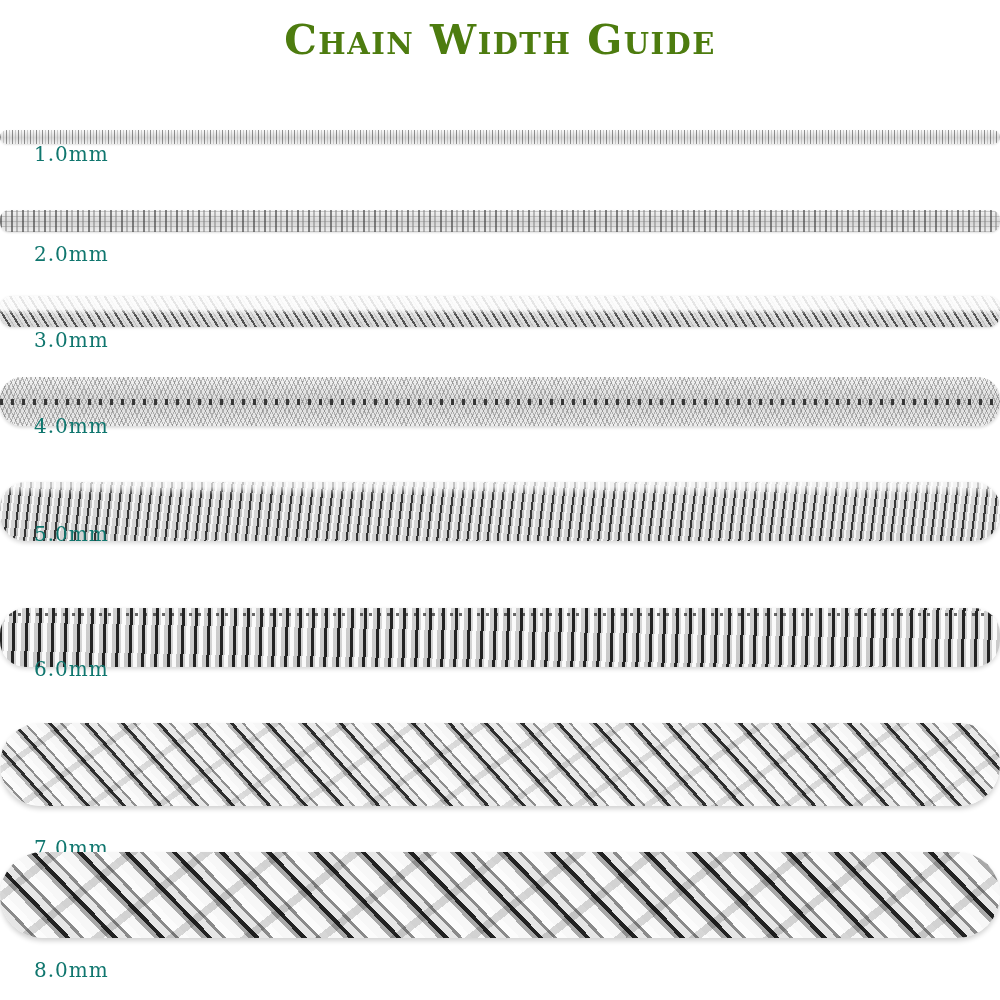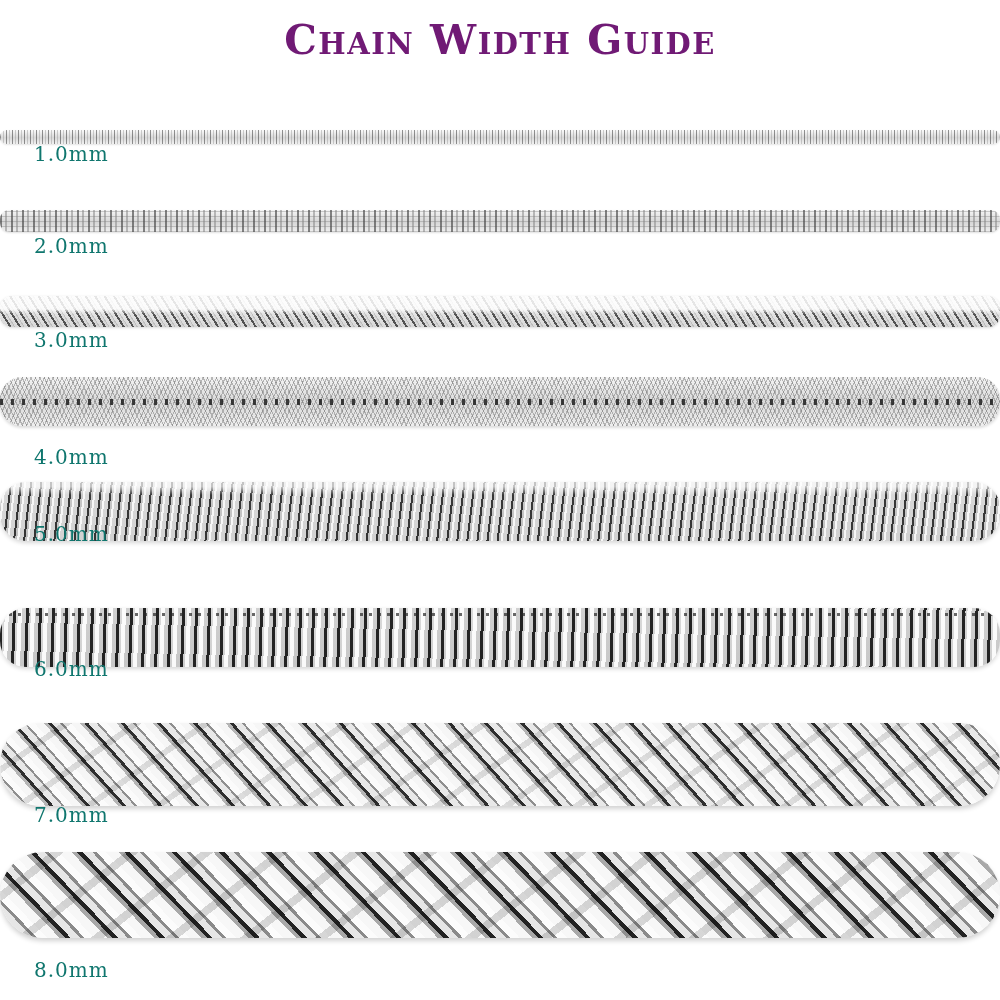--- a/index.html
+++ b/index.html
@@ -11,21 +11,21 @@
     overflow:hidden;
     font-family:"DejaVu Serif", serif;
   }
   .title{
     position:absolute;
     top:16px;left:0;right:0;
     text-align:center;
     font-size:41px;
     font-variant:small-caps;
     letter-spacing:1.5px;
-    color:#701a75;
+    color:#4d7c0f;
     font-weight:600;
     margin:0;
   }
   .chain{
     position:absolute;
     left:0;right:0;
   }
   .label{
     position:absolute;
     left:34px;
@@ -43,40 +43,40 @@
     box-shadow:0 1px 2px rgba(0,0,0,.10);}
   .l1{top:144px;}
 
   
   .c2{top:210px;height:22px;border-radius:9px;
     background:
       repeating-linear-gradient(90deg, rgba(70,70,70,.65) 0 2px, rgba(255,255,255,0) 2px 5px, rgba(130,130,130,.5) 5px 7px, rgba(255,255,255,0) 7px 11px),
       repeating-linear-gradient(0deg, rgba(120,120,120,.35) 0 1px, rgba(255,255,255,0) 1px 5px),
       linear-gradient(180deg,#f6f6f6,#d6d6d6 55%,#efefef);
     box-shadow:0 1px 2px rgba(0,0,0,.12);}
-  .l2{top:236px;}
+  .l2{top:244px;}
 
   
   .c3{top:296px;height:31px;border-radius:12px;
     background:
       linear-gradient(180deg, rgba(255,255,255,.85) 42%, rgba(255,255,255,0) 58%),
       repeating-linear-gradient(58deg, rgba(50,50,50,.8) 0 2px, rgba(230,230,230,.2) 2px 4px, rgba(170,170,170,.5) 4px 5px, rgba(255,255,255,.2) 5px 8px),
       linear-gradient(180deg,#ececec,#cfcfcf);
     box-shadow:0 1px 3px rgba(0,0,0,.14);}
   .l3{top:330px;}
 
   
   .c4{top:377px;height:49px;border-radius:22px;
     background:
       repeating-linear-gradient(90deg, rgba(30,30,30,.85) 0 3px, rgba(255,255,255,0) 3px 11px) 0 50% / 100% 6px no-repeat,
       repeating-linear-gradient(115deg, rgba(110,110,110,.45) 0 1px, rgba(255,255,255,0) 1px 4px),
       repeating-linear-gradient(65deg, rgba(110,110,110,.45) 0 1px, rgba(255,255,255,0) 1px 4px),
       linear-gradient(180deg,#f4f4f4,#d9d9d9 50%,#eeeeee);
     box-shadow:0 2px 3px rgba(0,0,0,.14);}
-  .l4{top:447px;}
+  .l4{top:416px;}
 
   
   .c5{top:482px;height:59px;border-radius:26px;
     background:
       linear-gradient(180deg, rgba(255,255,255,.7) 0 8%, rgba(255,255,255,0) 22%),
       repeating-linear-gradient(97deg, rgba(25,25,25,.85) 0 2px, rgba(180,180,180,.6) 2px 4px, rgba(250,250,250,.9) 4px 6px, rgba(210,210,210,.7) 6px 10px),
       linear-gradient(180deg,#eaeaea,#d2d2d2);
     box-shadow:0 2px 4px rgba(0,0,0,.16);}
   .l5{top:524px;}
 
@@ -89,21 +89,21 @@
     box-shadow:0 2px 4px rgba(0,0,0,.16);}
   .l6{top:659px;}
 
   
   .c7{top:723px;height:83px;border-radius:41px;
     background:
       repeating-linear-gradient(-35deg, rgba(0,0,0,.12) 0 6px, rgba(255,255,255,0) 6px 40px),
       repeating-linear-gradient(48deg, #f6f6f6 0 7px, #b5b5b5 7px 10px, #2e2e2e 10px 13px, #e8e8e8 13px 19px, #8f8f8f 19px 21px, #fbfbfb 21px 27px),
       linear-gradient(180deg,#f0f0f0,#cfcfcf);
     box-shadow:0 3px 5px rgba(0,0,0,.18);}
-  .l7{top:805px;}
+  .l7{top:838px;}
 
   
   .c8{top:852px;height:86px;border-radius:43px;
     background:
       repeating-linear-gradient(-38deg, rgba(0,0,0,.15) 0 8px, rgba(255,255,255,0) 8px 46px),
       repeating-linear-gradient(46deg, #f7f7f7 0 9px, #a8a8a8 9px 13px, #222222 13px 17px, #e6e6e6 17px 24px, #8a8a8a 24px 27px, #fcfcfc 27px 34px),
       linear-gradient(180deg,#efefef,#cccccc);
     box-shadow:0 3px 5px rgba(0,0,0,.18);}
   .l8{top:960px;}
 </style>

